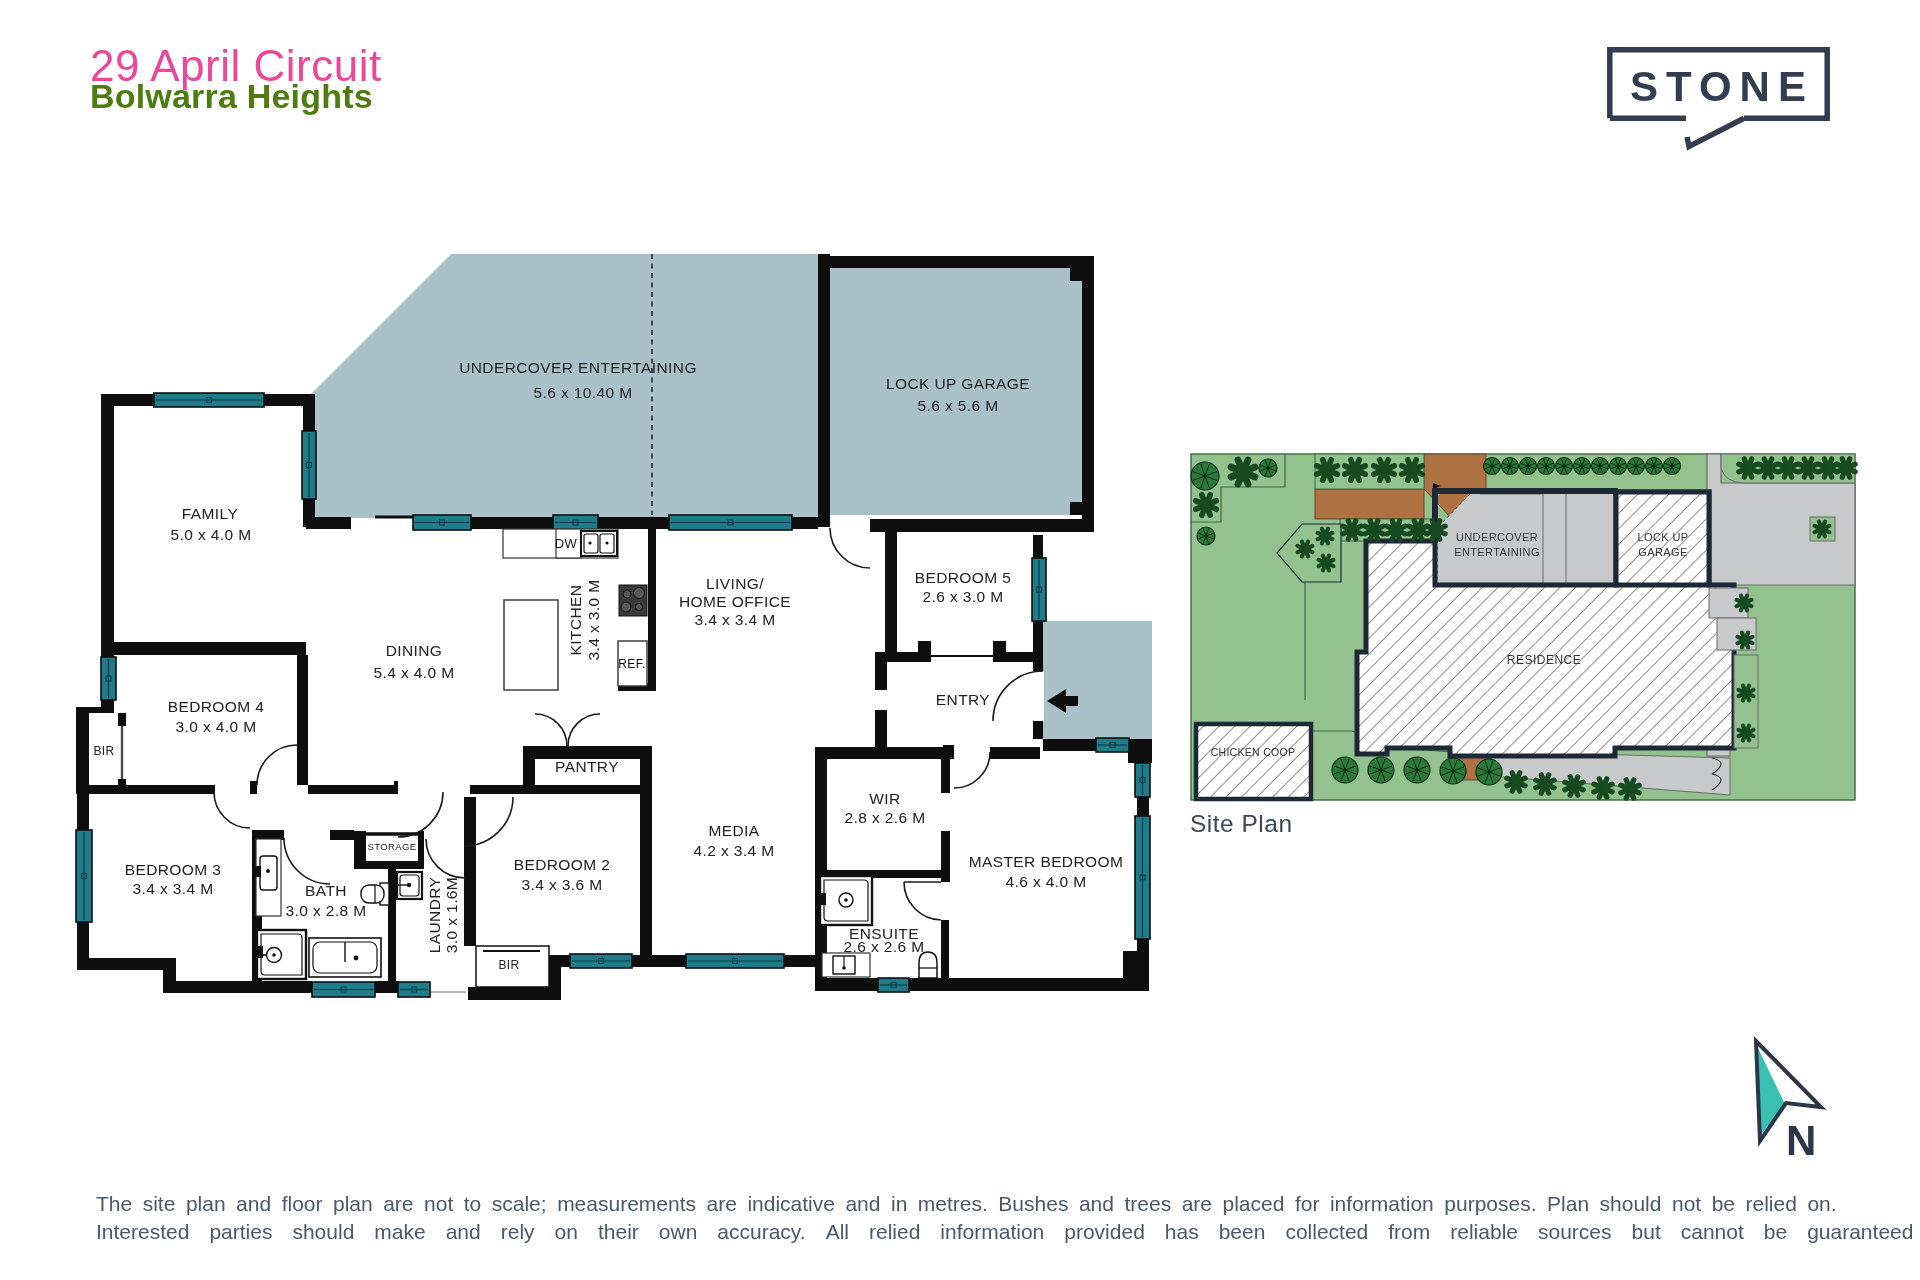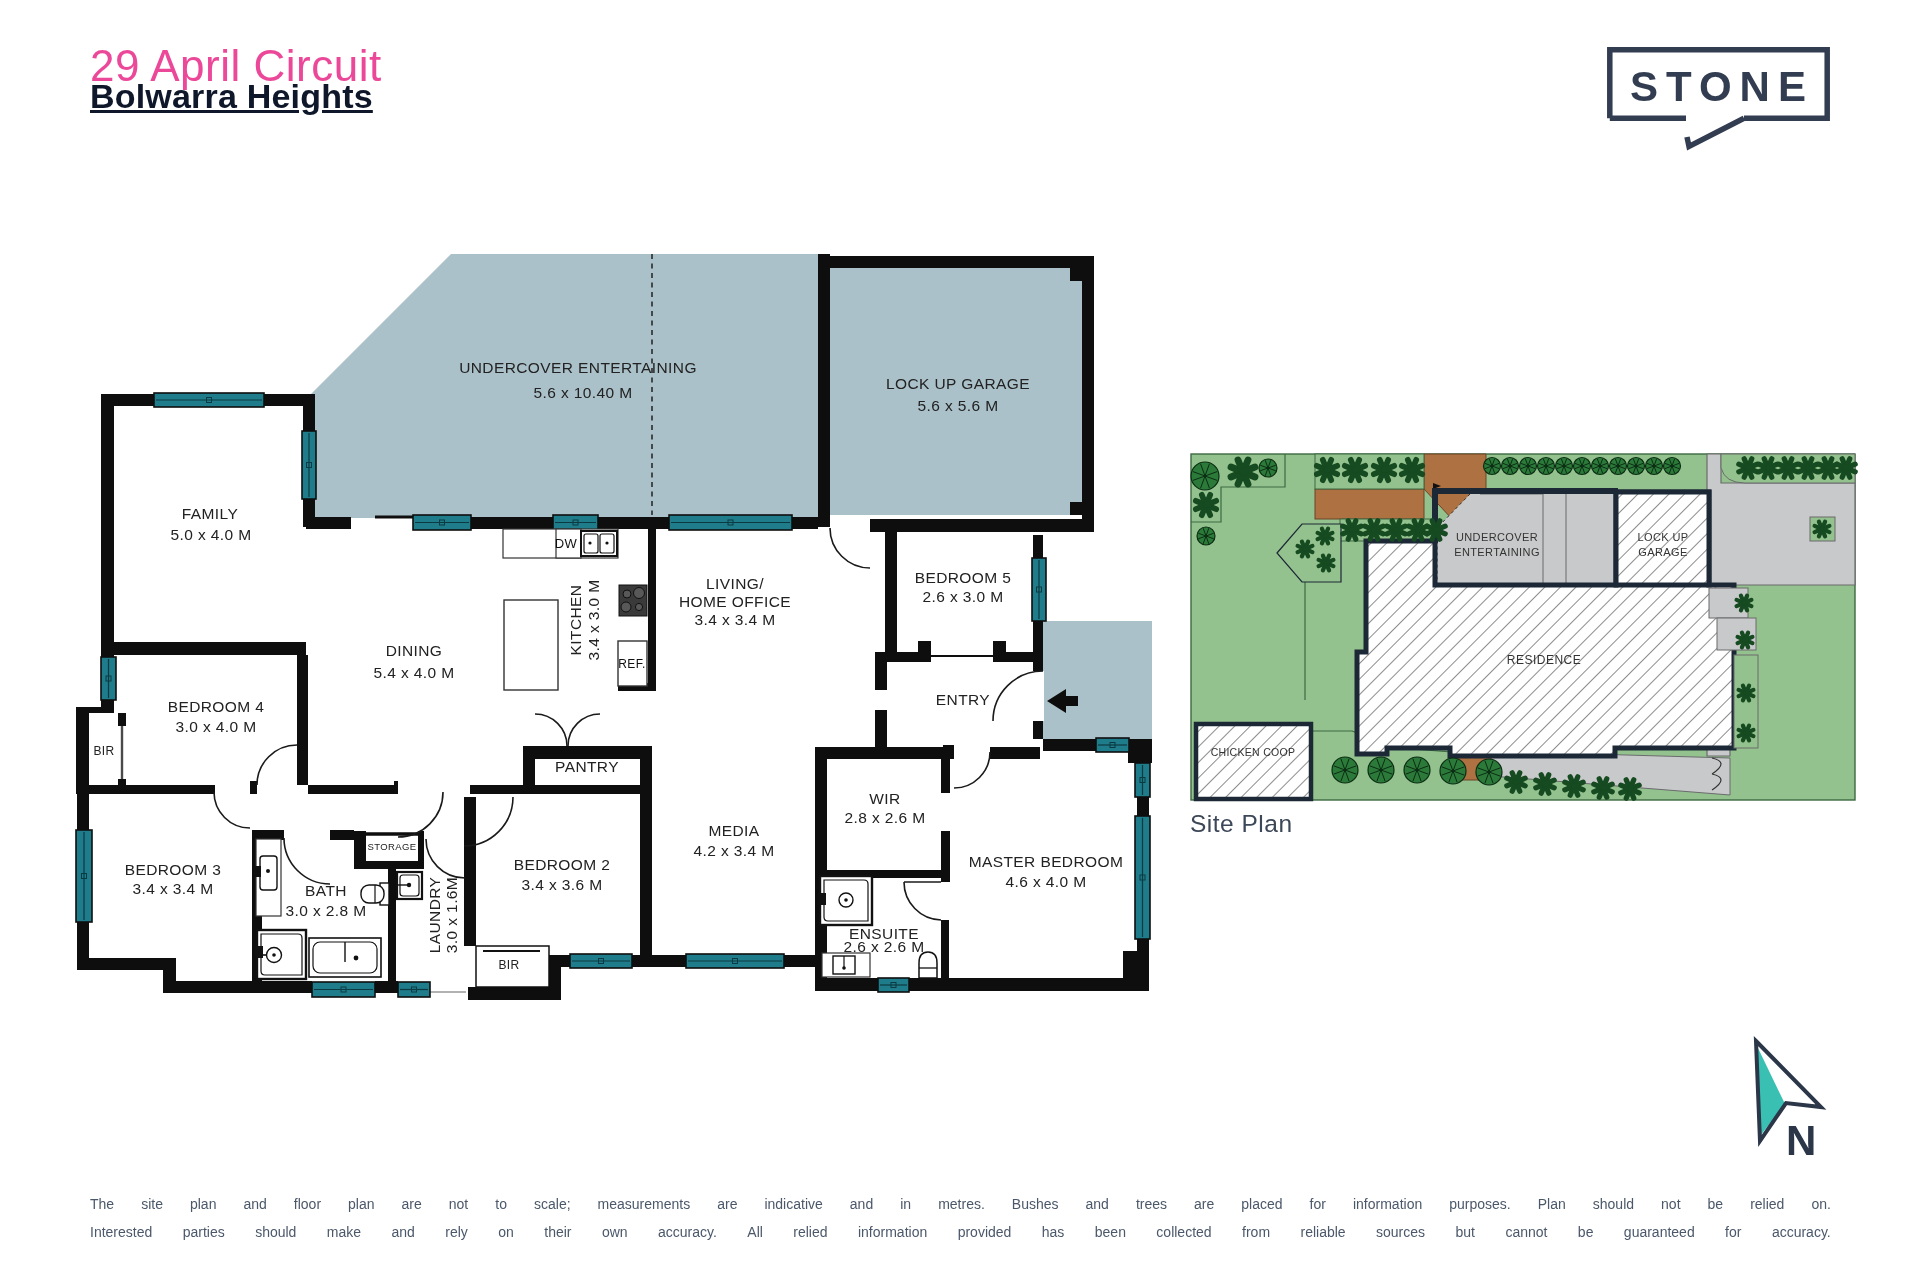--- a/index.html
+++ b/index.html
@@ -1,21 +1,21 @@
 <!DOCTYPE html>
 <html><head><meta charset="utf-8"><style>
 html,body{margin:0;padding:0;background:#ffffff;}
 *{font-family:"Liberation Sans",sans-serif;}
 .page{position:relative;width:1920px;height:1280px;overflow:hidden;background:#fff;}
 </style></head><body>
 <div class="page">
 
 <div style="position:absolute;left:90px;top:41px;font-size:44px;letter-spacing:0.5px;color:#ec4899;">29 April Circuit</div>
 
-<div style="position:absolute;left:90px;top:77px;font-size:34px;font-weight:bold;letter-spacing:0.2px;color:#0f172a;text-decoration:underline;">Bolwarra Heights</div>
+<div style="position:absolute;left:90px;top:77px;font-size:34px;font-weight:bold;letter-spacing:0.2px;color:#4d7c0f;">Bolwarra Heights</div>
 <svg width="1920" height="1280" viewBox="0 0 1920 1280" style="position:absolute;left:0;top:0;">
 <defs>
 <pattern id="hatch" patternUnits="userSpaceOnUse" width="11" height="11" patternTransform="rotate(45)">
           <rect width="11" height="11" fill="#ffffff"></rect>
           <line x1="0" y1="0" x2="0" y2="11" stroke="#242424" stroke-width="1.05"></line>
         </pattern>
 </defs>
 
 <g stroke="#333d52" stroke-width="5.5" fill="none">
         <path d="M 1609.8 118.2 L 1609.8 49.8 L 1827.2 49.8 L 1827.2 118.2 L 1744 118.2 M 1686 118.2 L 1609.8 118.2"></path>
@@ -1059,21 +1059,21 @@
 <text x="1190" y="832" font-size="24.5" fill="#3c4757" letter-spacing="0.5">Site Plan</text>
 
 <g>
         <polygon points="1757,1046 1760,1136 1785,1104" fill="#39c0b3"></polygon>
         <polygon points="1756,1041 1821,1107 1786,1103 1760,1141" fill="none" stroke="#2b3648" stroke-width="4" stroke-linejoin="miter"></polygon>
       </g>
 
 <text x="1786" y="1155" font-size="42" font-weight="bold" fill="#2b3648">N</text>
 </svg>
 
-<div style="position:absolute;left:90px;top:1190px;width:1741px;font-size:14px;line-height:28px;color:#4b586a;">
+<div style="position:absolute;left:96px;top:1190px;width:1741px;font-size:21px;line-height:28px;color:#4b586a;">
       <div style="display:flex;justify-content:space-between;white-space:nowrap;">
         <span>The</span>
         <span>site</span>
         <span>plan</span>
         <span>and</span>
         <span>floor</span>
         <span>plan</span>
         <span>are</span>
         <span>not</span>
         <span>to</span>

